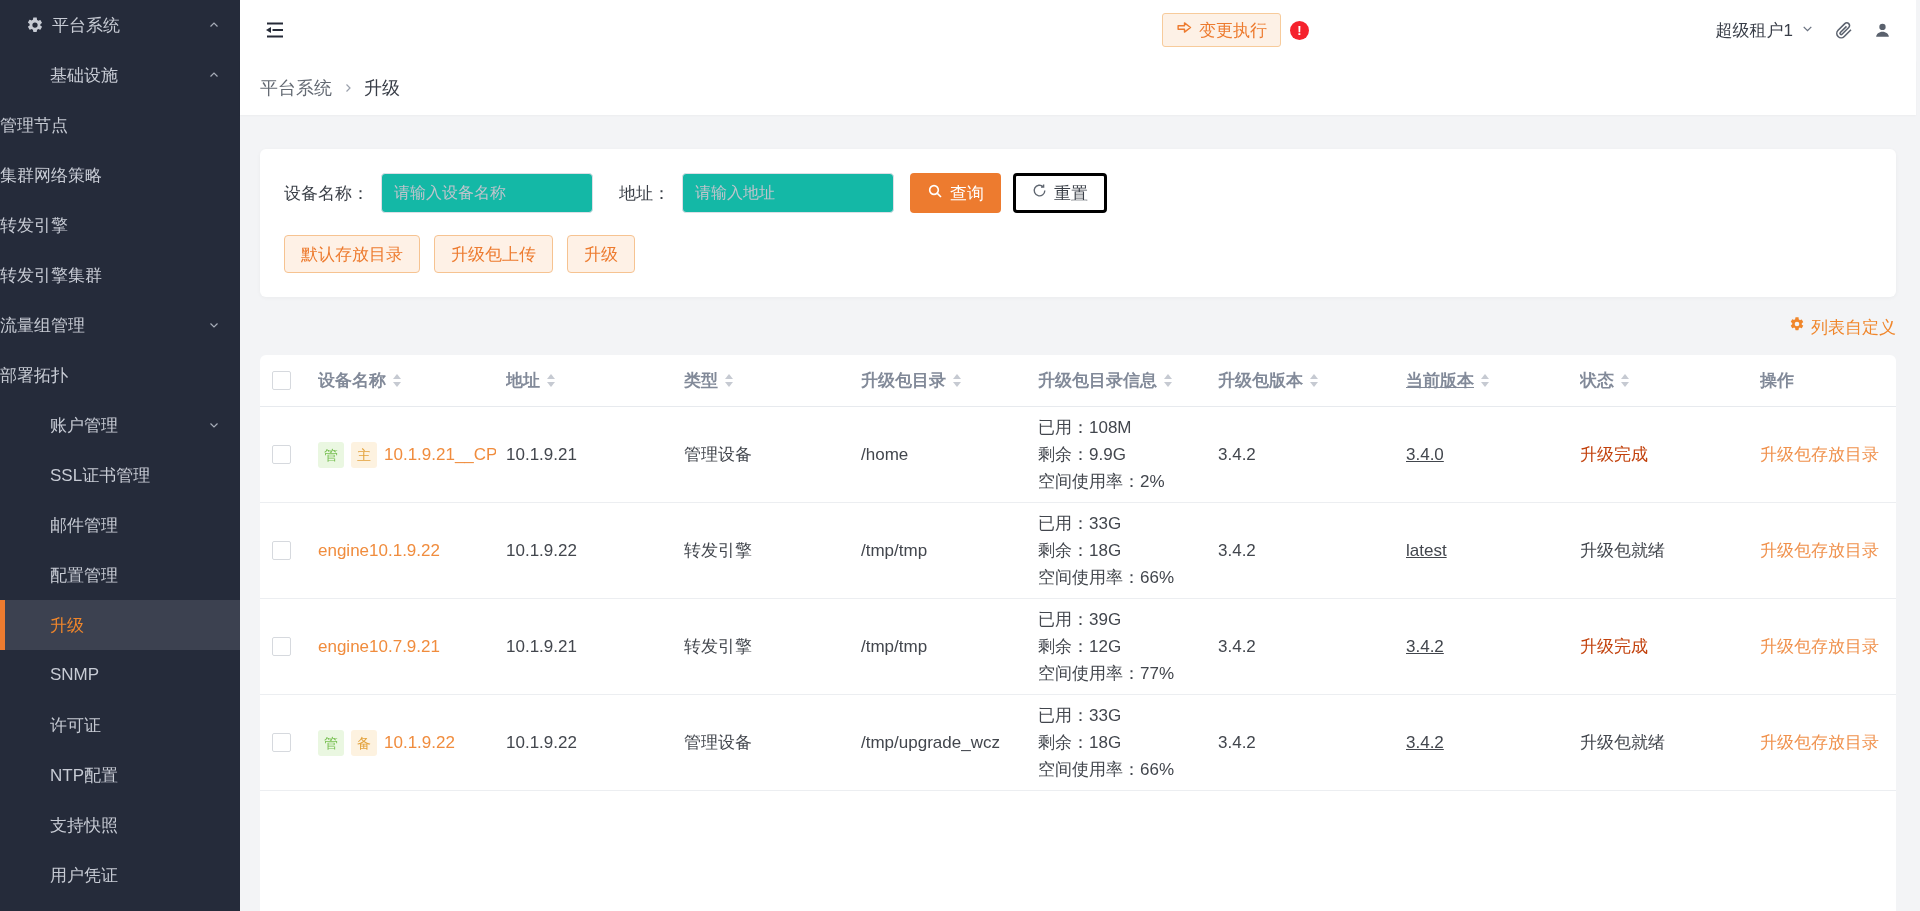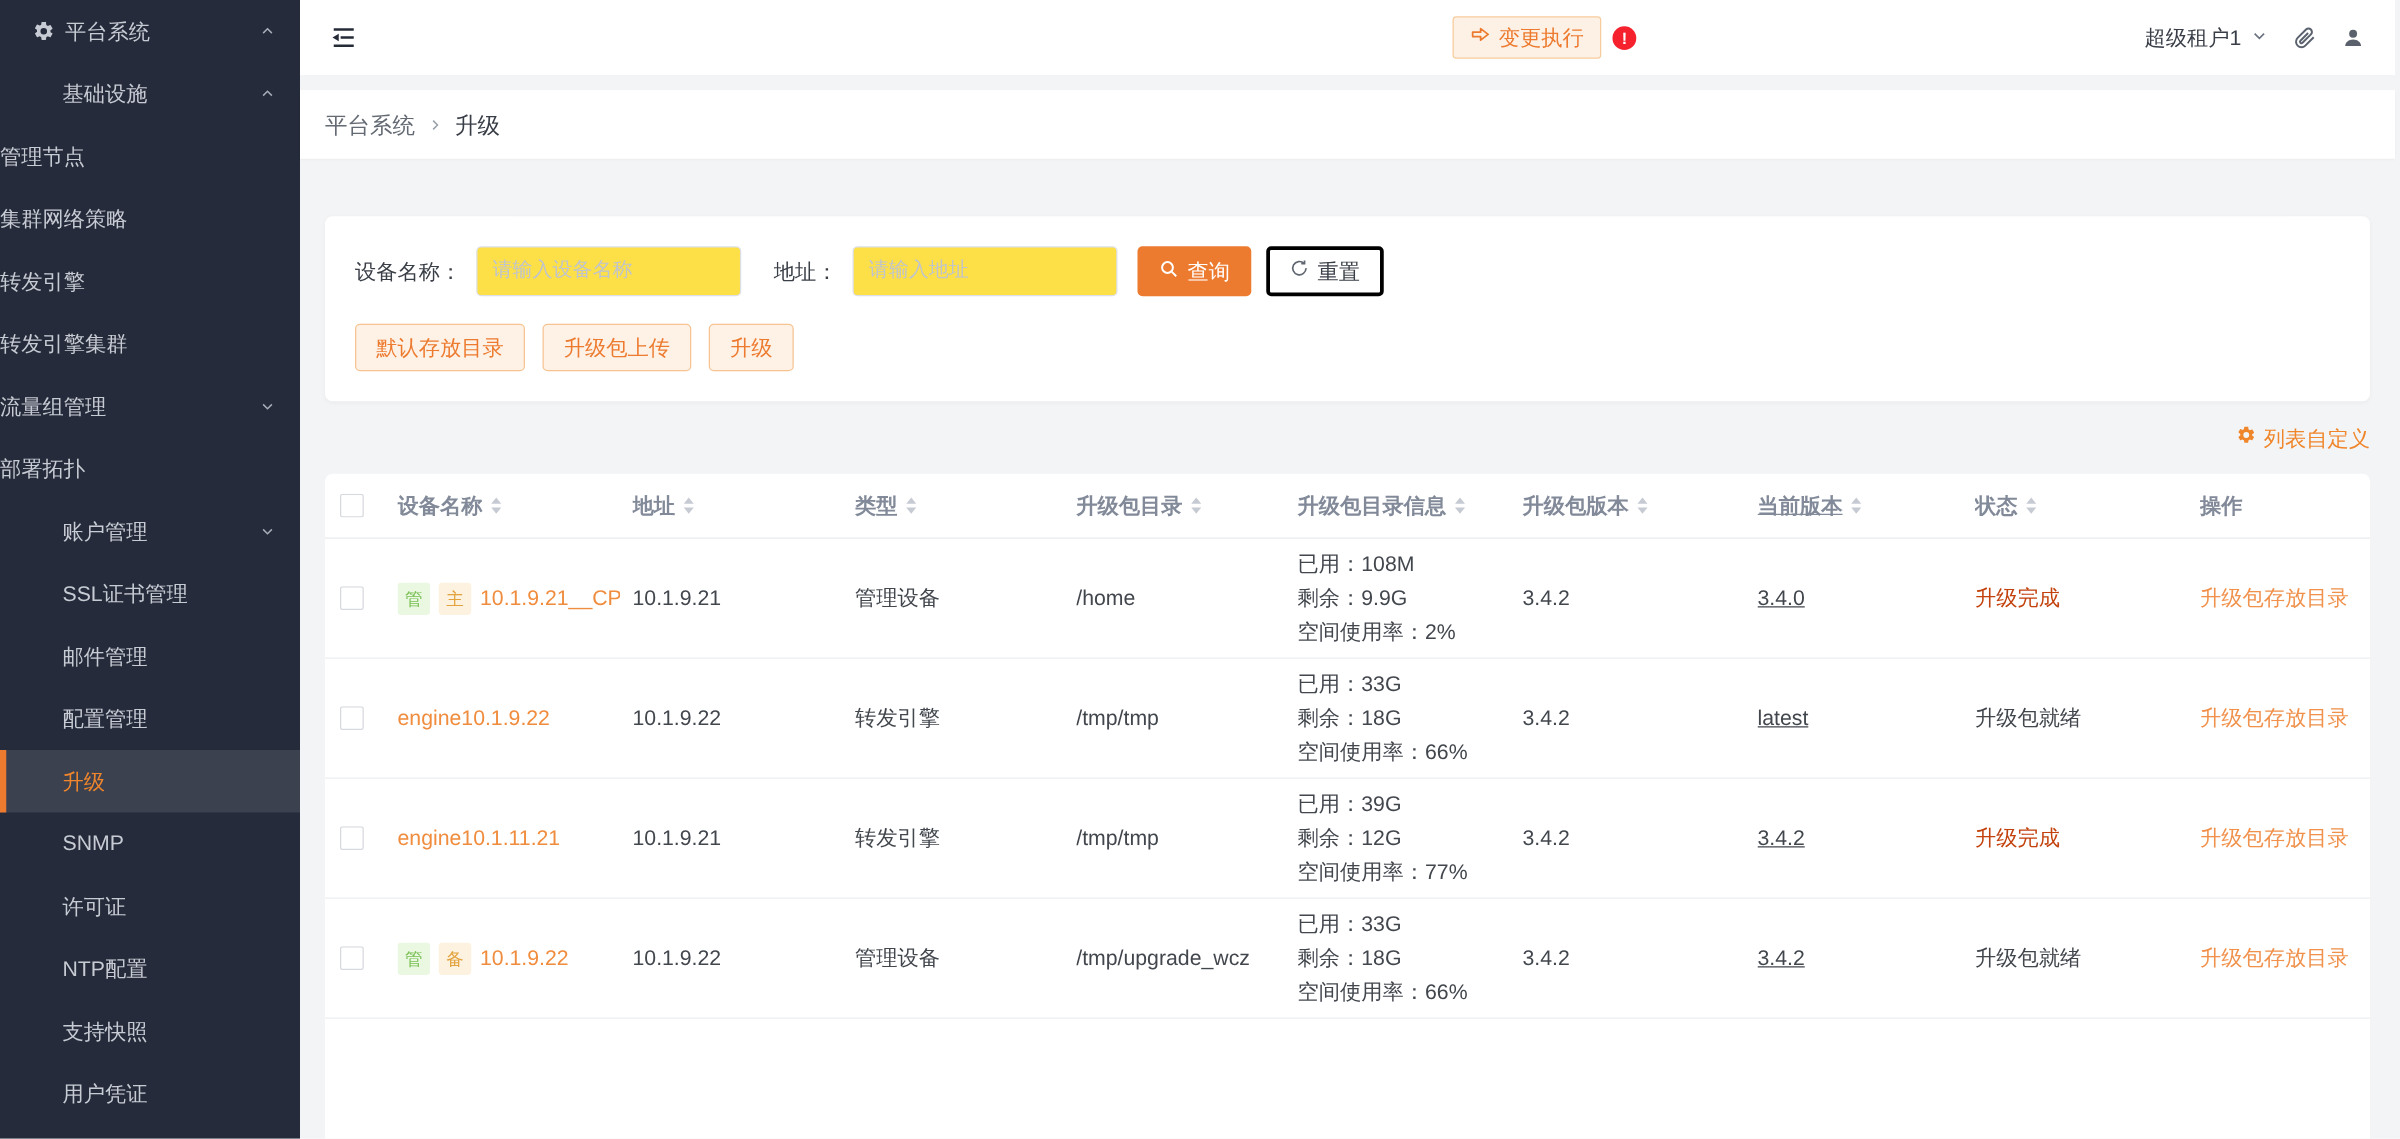--- a/index.html
+++ b/index.html
@@ -13,42 +13,42 @@
   .lvl0 { padding-left:26px; }
   .lvl1 { padding-left:50px; }
   .lvl2 { }
   .s-icon { width:18px; height:18px; margin-right:8px; display:inline-flex; color:#c7cbd4; }
   .s-icon svg { width:18px; height:18px; }
   .chev { position:absolute; right:20px; top:50%; transform:translateY(-50%); display:inline-flex; }
   .s-item.active { background:#3C4150; color:#F0862B; }
   .s-item.active::before { content:""; position:absolute; left:0; top:0; bottom:0; width:5px; background:#ED7B2F; }
 
   
-  .main { flex:1; display:flex; flex-direction:column; min-width:0;gap:12px; }
+  .main { flex:1; display:flex; flex-direction:column; min-width:0; }
   .topbar { height:60px; background:#fff; position:relative; flex-shrink:0; }
   .collapse-btn { position:absolute; left:22px; top:18px; width:26px; height:26px; background:none; border:none; cursor:pointer; display:flex; align-items:center; justify-content:center; }
   .change-exec-btn { position:absolute; left:922px; top:13px; height:34px; display:flex; align-items:center; gap:6px; padding:0 13px; background:#FDF1E6; border:1px solid #F7CB9B; border-radius:3px; color:#ED7B2F; font-size:17px; cursor:pointer; font-family:inherit; }
   .alert-badge { position:absolute; left:1050px; top:21px; width:19px; height:19px; border-radius:50%; background:#F5222D; color:#fff; font-size:13px; font-weight:bold; display:flex; align-items:center; justify-content:center; cursor:pointer; }
   .user-area { position:absolute; right:24px; top:0; height:60px; display:flex; align-items:center; gap:20px; }
   .tenant { display:flex; align-items:center; gap:8px; font-size:17px; color:#383d47; cursor:pointer; }
   .topbar-ic { display:inline-flex; cursor:pointer; }
 
   .breadcrumb-bar { height:55px; background:#fff; display:flex; align-items:center; padding-left:20px; gap:10px; font-size:18px; flex-shrink:0; box-shadow:0 1px 2px rgba(0,0,0,0.03); }
   .crumb-first { color:#646a73; cursor:pointer; }
   .crumb-last { color:#383d47; }
   .crumb-sep { display:inline-flex; }
 
   .content { flex:1; overflow:hidden; }
 
   
   .filter-card { margin:34px 20px 0; background:#fff; border-radius:6px; padding:24px; box-shadow:0 1px 4px rgba(0,0,0,0.04); }
   .filter-row { display:flex; align-items:center; }
   .filter-row label { font-size:17px; color:#3a3f47; margin-right:12px; }
   .lbl-addr { margin-left:26px; }
-  .f-input { width:212px; height:40px; border:1px solid #dcdfe6; border-radius:4px; padding:0 12px; font-size:16px; color:#3a3f47; outline:none; font-family:inherit; background:#fde047; }
+  .f-input { width:212px; height:40px; border:1px solid #dcdfe6; border-radius:4px; padding:0 12px; font-size:16px; color:#3a3f47; outline:none; font-family:inherit; background:#14b8a6; }
   .f-input::placeholder { color:#c0c4cc; }
   .btn-primary { margin-left:16px; height:40px; padding:0 17px; background:#ED7B2F; color:#fff; border:none; border-radius:4px; font-size:17px; display:flex; align-items:center; gap:7px; cursor:pointer; font-family:inherit; }
   .btn-plain { margin-left:12px; height:40px; padding:0 16px; background:#fff; color:#3a3f47; border:3px solid #000000; border-radius:4px; font-size:17px; display:flex; align-items:center; gap:7px; cursor:pointer; font-family:inherit; }
   .filter-actions { display:flex; gap:14px; margin-top:22px; }
   .btn-outline { height:38px; padding:0 16px; background:#FEF1E6; border:1px solid #F6C391; border-radius:4px; color:#ED7B2F; font-size:17px; cursor:pointer; font-family:inherit; }
 
   
   .table-toolbar { margin:14px 20px 0; height:32px; display:flex; justify-content:flex-end; align-items:center; }
   .customize-link { display:flex; gap:6px; color:#F0862B; font-size:17px; cursor:pointer; text-decoration:none; }
   .customize-link .g-ic { display:inline-flex; }
@@ -380,21 +380,21 @@
           <div class="td w-action">
               <a class="action-link">升级包存放目录</a>
             </div>
         </div>
 
         <div class="tr tbody-row">
           <div class="td w-check">
               <span class="checkbox"></span>
             </div>
           <div class="td w-name">
-            <a class="device-link">engine10.1.11.21</a>
+            <a class="device-link">engine10.7.9.21</a>
           </div>
           <div class="td w-addr">10.1.9.21</div>
           <div class="td w-type">转发引擎</div>
           <div class="td w-dir">/tmp/tmp</div>
           <div class="td w-info info-cell">
             <div>已用：39G</div>
             <div>剩余：12G</div>
             <div>空间使用率：77%</div>
           </div>
           <div class="td w-pkg">3.4.2</div>

